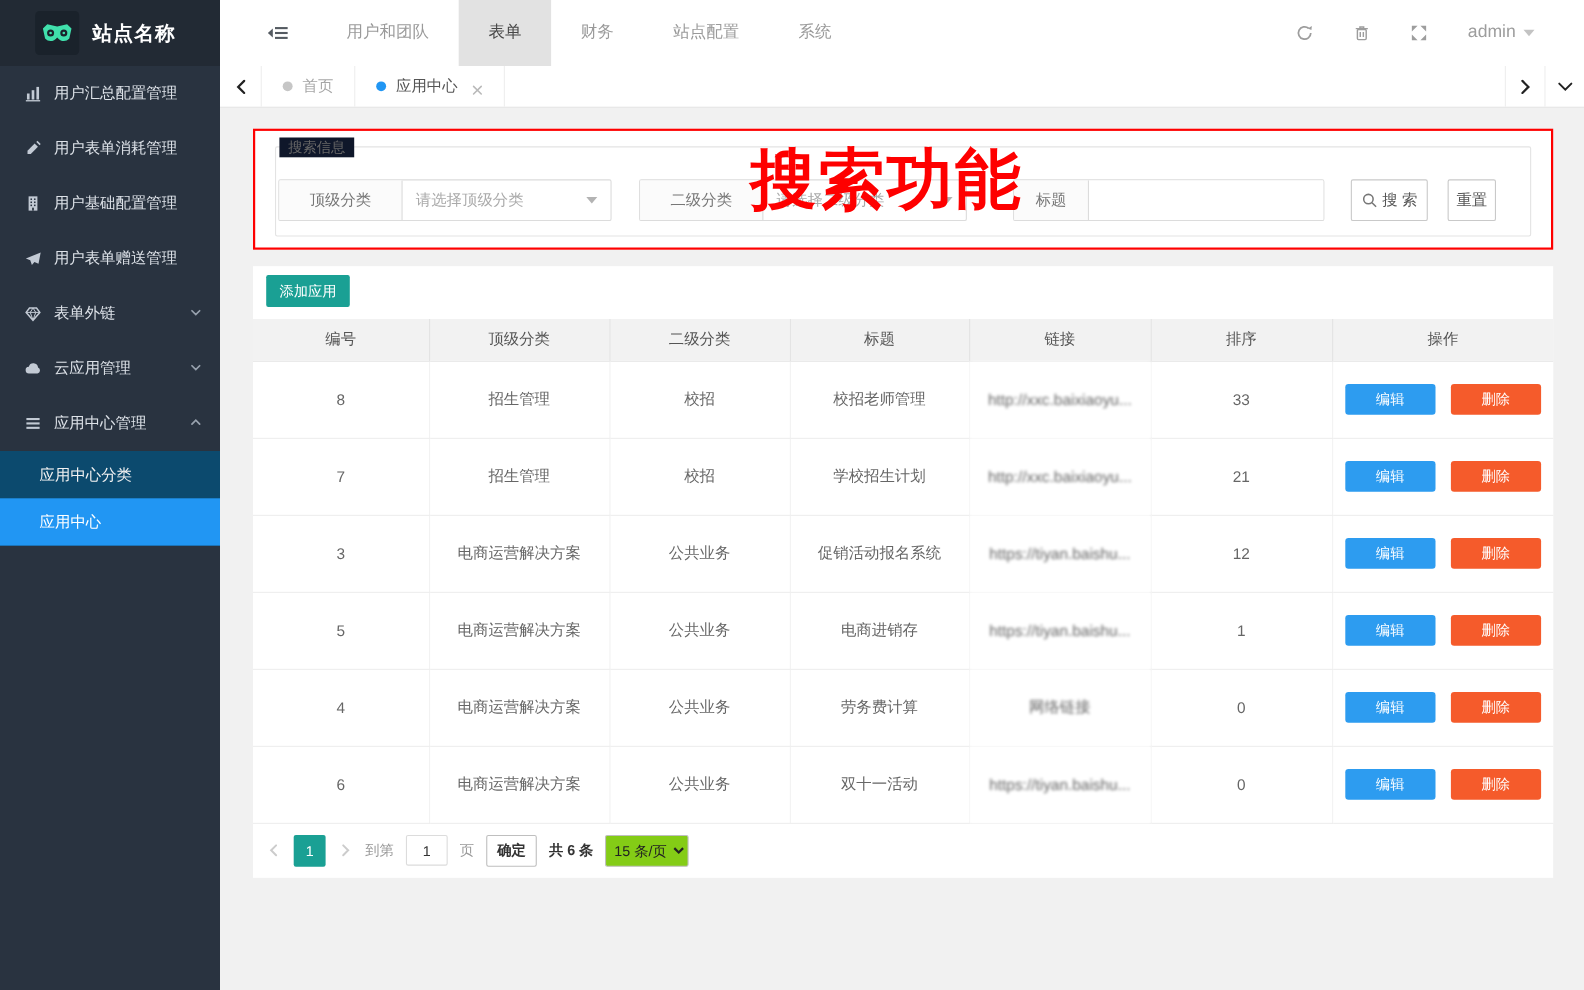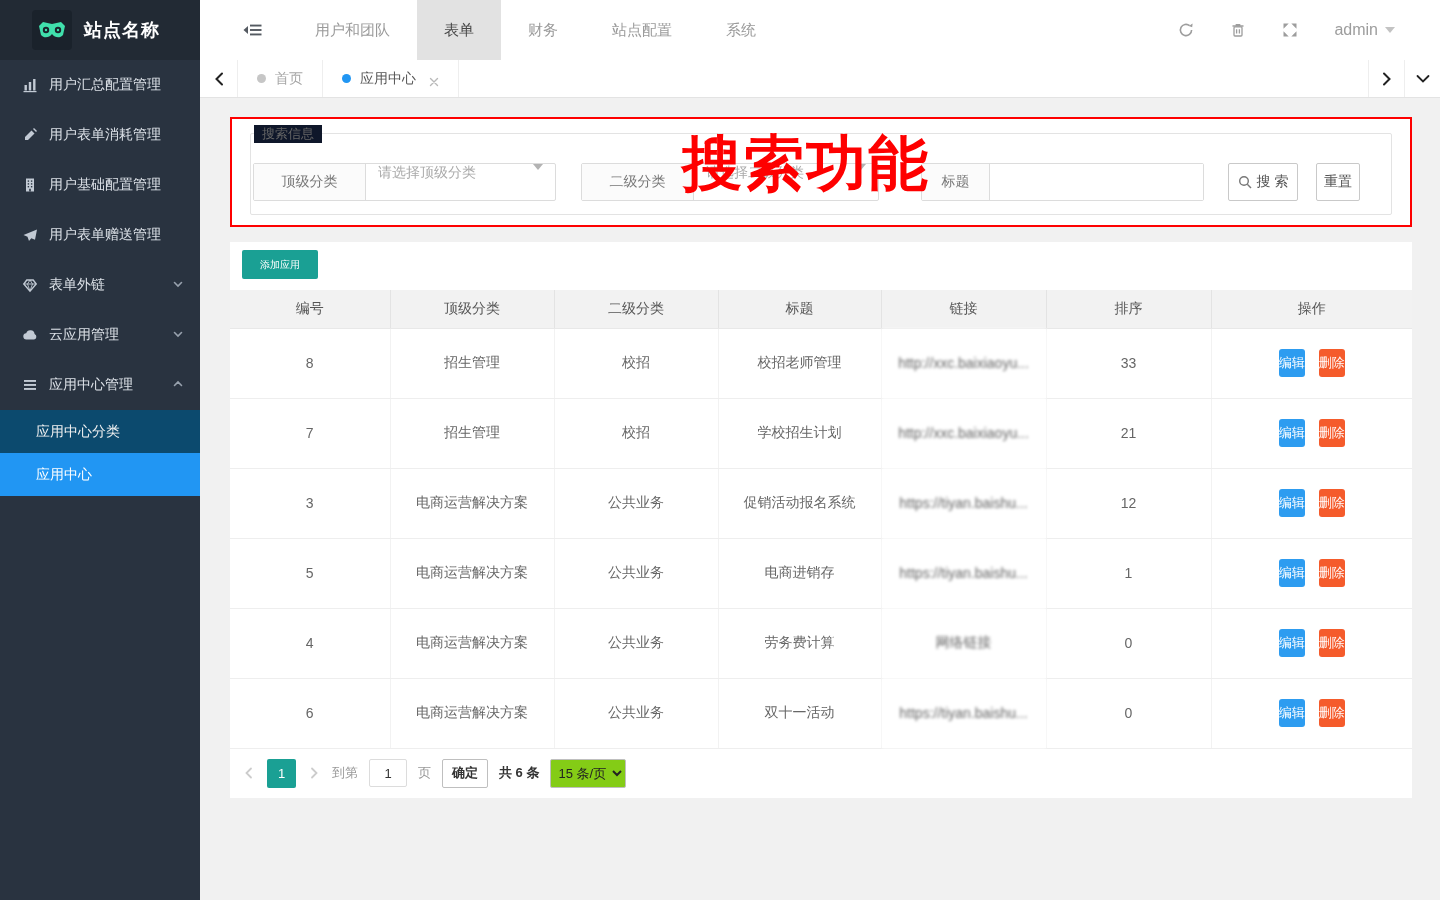--- a/index.html
+++ b/index.html
@@ -47,40 +47,40 @@
 
   
   .search-card { position:absolute; left:30px; top:19px; width:1182px; height:110px; background:#fff; }
   .search-fieldset { position:absolute; left:20px; right:20px; top:16px; bottom:12px; border:1px solid #e3e3e3; border-radius:2px; }
   .search-legend { position:absolute; top:8px; left:24px; background:#0f172a; padding:0 8px; color:#666; font-size:13px; z-index:2; }
   .annotation-box { position:absolute; inset:0; border:2px solid #fe0000; pointer-events:none; z-index:6; }
   .annotation-text { position:absolute; left:452px; top:14px; font-family:"Liberation Serif","DejaVu Serif",serif; font-size:60px; line-height:1.1; font-weight:bold; color:#fe0000; letter-spacing:2px; z-index:7; pointer-events:none; }
   .search-row { position:absolute; left:23px; top:46px; display:flex; align-items:center; z-index:3; }
   .fgroup { display:flex; height:38px; border:1px solid #dcdcdc; border-radius:2px; background:#fff; }
   .fgroup-label { display:flex; align-items:center; justify-content:center; background:#fbfbfb; border-right:1px solid #dcdcdc; color:#777; }
-  .fgroup-select { position:relative; display:flex; align-items:flex-start; padding:0 12px; color:#aaa; cursor:pointer; }
+  .fgroup-select { position:relative; display:flex; align-items:center; padding:0 12px; color:#aaa; cursor:pointer; }
   .sel-caret { position:absolute; right:12px; width:0; height:0; border-left:5px solid transparent; border-right:5px solid transparent; border-top:6px solid #b3b3b3; }
   .g1 .fgroup-label { width:112px; } .g1 .fgroup-select { width:189px; }
   .g2 { margin-left:25px; } .g2 .fgroup-label { width:112px; } .g2 .fgroup-select { width:184px; }
   .g3 { margin-left:42px; } .g3 .fgroup-label { width:68px; }
   .title-input { width:213px; height:36px; border:none; outline:none; padding:0 10px; font-size:14px; color:#555; }
   .btn-search { margin-left:24px; width:70px; } .btn-reset { margin-left:18px; width:44px; }
   .btn-plain { height:38px; border:1px solid #c9c9c9; background:#fff; border-radius:2px; color:#555; display:flex; align-items:center; justify-content:center; gap:5px; font-size:14px; cursor:pointer; }
   .search-ico { width:14px; height:14px; color:#777; }
 
   
   .table-card { position:absolute; left:30px; top:144px; width:1182px; height:556px; background:#fff; }
-  .btn-add { position:absolute; left:12px; top:8px; width:76px; height:29px; background:#1aa094; color:#fff; border:none; border-radius:2px; font-size:10px; cursor:pointer; font-family:inherit; }
+  .btn-add { position:absolute; left:12px; top:8px; width:76px; height:29px; background:#1aa094; color:#fff; border:none; border-radius:2px; font-size:13px; cursor:pointer; font-family:inherit; }
   .data-table { position:absolute; left:0; top:48px; width:1182px; border-collapse:collapse; table-layout:fixed; }
   .data-table th { height:38px; background:#f2f2f2; color:#555; font-weight:normal; font-size:14px; border-right:1px solid #e3e3e3; border-bottom:1px solid #e8e8e8; }
   .data-table th:last-child { border-right:none; }
   .data-table td { height:70px; text-align:center; color:#666; font-size:14px; border-bottom:1px solid #eee; border-right:1px solid #f2f2f2; background:#fff; }
   .data-table td:last-child { border-right:none; }
   .link-cell { color:#b3b3b3; font-size:13px; filter:blur(1.6px); }
-  .btn-edit,.btn-del { border:none; color:#fff; font-size:13px; padding:5px 0; border-radius:3px; margin:0 7px; cursor:pointer; font-family:Liberation Serif, serif; }
+  .btn-edit,.btn-del { border:none; color:#fff; font-size:13px; padding:5px 28px; border-radius:3px; margin:0 7px; cursor:pointer; font-family:Liberation Serif, serif; }
   .btn-edit { background:#2d9cf0; }
   .btn-del { background:#f55b2b; }
 
   
   .pagination { position:absolute; left:12px; top:516px; height:30px; display:flex; align-items:center; gap:11px; font-size:13px; color:#999; }
   .pg-arrow { color:#ccc; width:14px; height:14px; cursor:pointer; }
   .pg-page { width:29px; height:29px; background:#1aa094; color:#fff; display:flex; align-items:center; justify-content:center; border-radius:2px; cursor:pointer; }
   .pg-input { width:38px; height:28px; border:1px solid #dcdcdc; border-radius:2px; text-align:center; color:#333; font-size:13px; outline:none; }
   .pg-confirm { width:46px; height:29px; border:1px solid #bfbfbf; background:#fff; font-weight:bold; color:#333; border-radius:2px; font-size:13px; cursor:pointer; font-family:inherit; }
   .pg-total { color:#333; font-weight:bold; }

